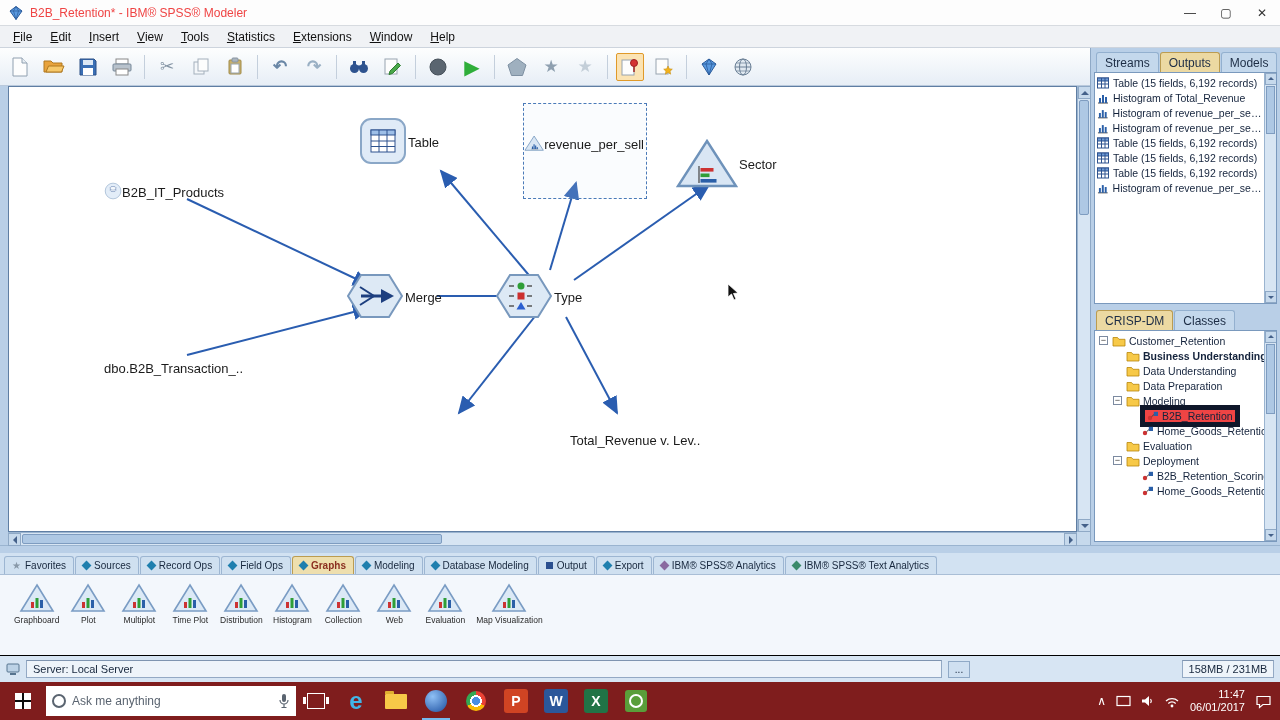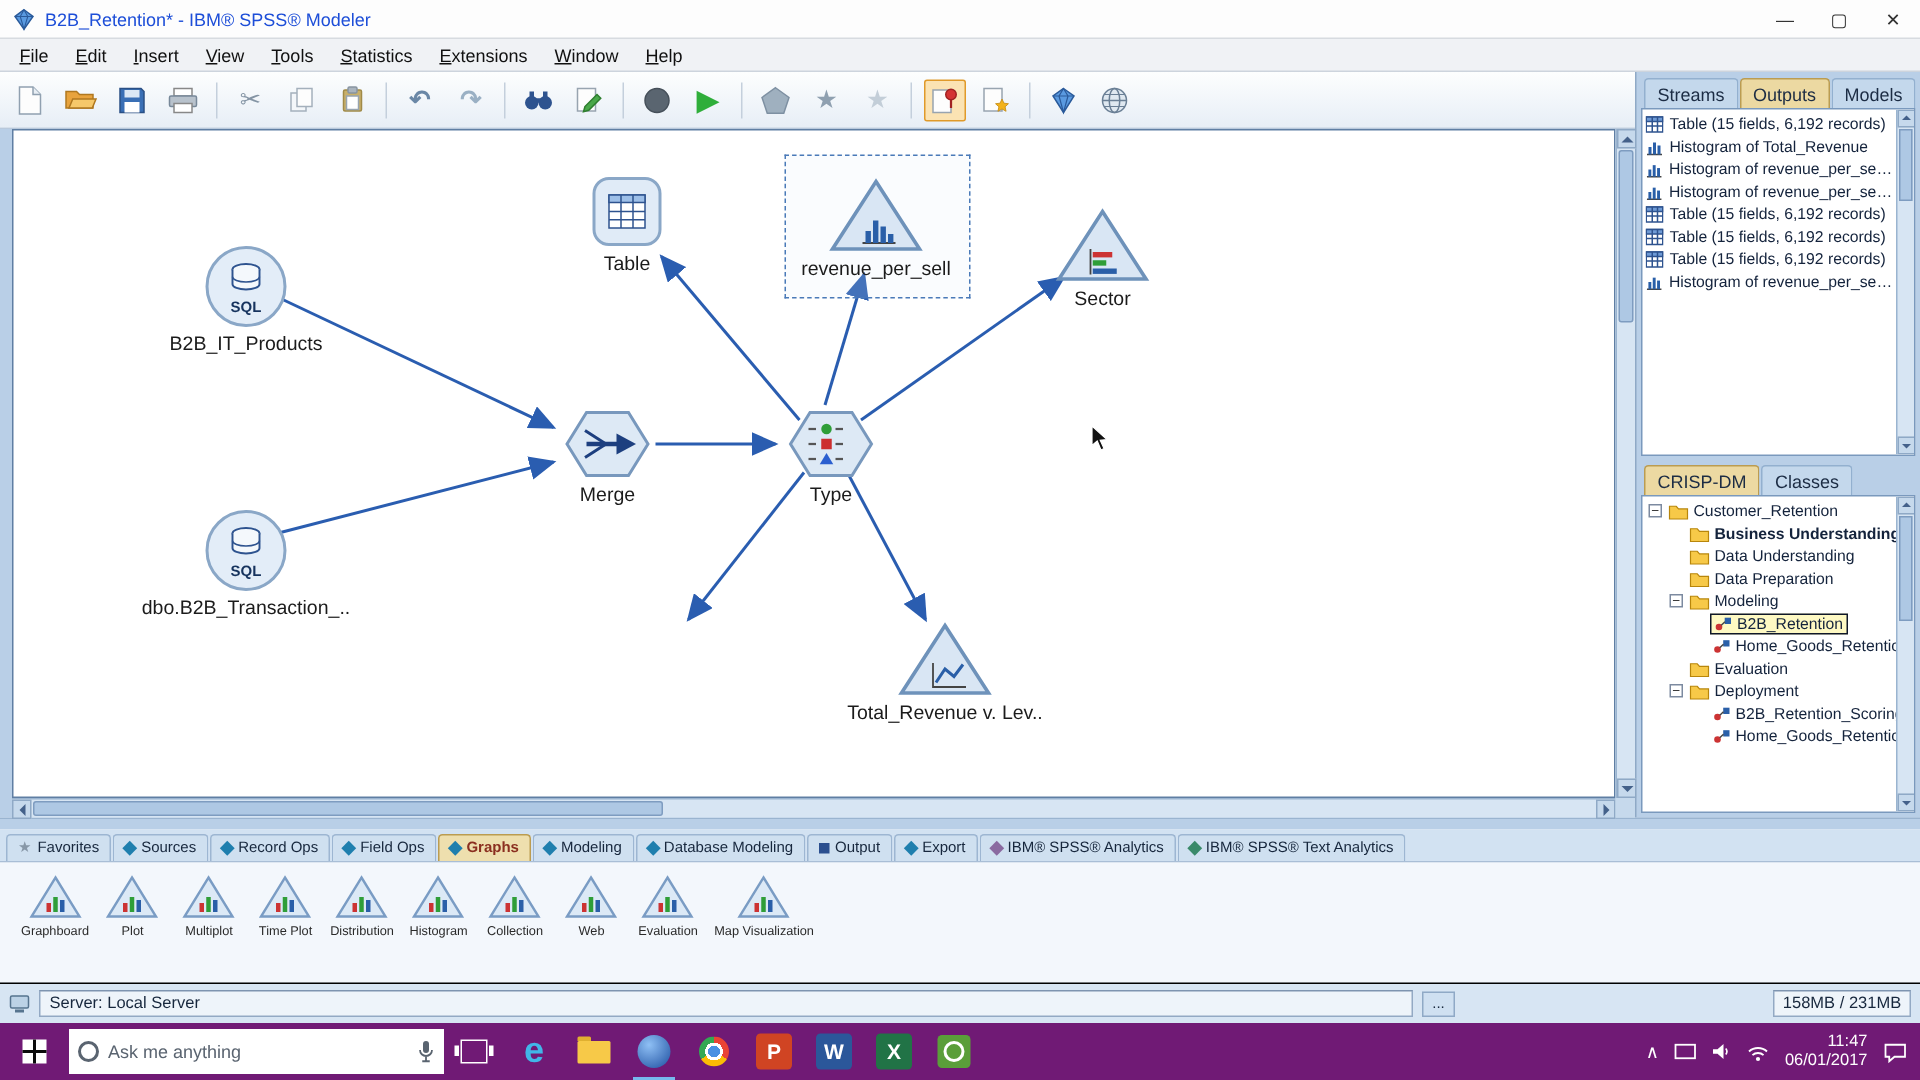--- a/index.html
+++ b/index.html
@@ -2,21 +2,21 @@
 <html><head>
 <meta charset="utf-8">
 <style>
 *{margin:0;padding:0;box-sizing:border-box;}
 html,body{width:1280px;height:720px;overflow:hidden;}
 body{font-family:"Liberation Sans",sans-serif;background:#fff;font-size:12px;color:#1a1a1a;}
 .app{width:1280px;height:720px;display:flex;flex-direction:column;position:relative;}
 
 
 .titlebar{height:26px;background:#fdfdfd;border-bottom:1px solid #d7dbe0;display:flex;align-items:center;padding:0 0 0 8px;}
-.titlebar .ttext{margin-left:6px;font-size:12px;color:#1d4ed8;}
+.titlebar .ttext{margin-left:6px;font-size:12px;color:#ef4444;}
 .titlebar .tspacer{flex:1;}
 .wbtn{width:36px;height:25px;display:flex;align-items:center;justify-content:center;font-size:12px;color:#333;}
 
 
 .menubar{height:22px;background:#f0f2f5;border-bottom:1px solid #cdd4dd;display:flex;align-items:center;padding-left:4px;}
 .mi{display:inline-block;padding:2px 9px;font-size:12px;color:#111;}
 .mi::first-letter{text-decoration:underline;}
 
 
 .midrow{height:497px;display:flex;}
@@ -24,21 +24,21 @@
 .toolbar{height:38px;background:linear-gradient(#fdfefe,#e7eef6);border-bottom:1px solid #b9c9dc;display:flex;align-items:center;padding:0 6px;gap:6px;}
 .tbi{width:28px;height:28px;display:flex;align-items:center;justify-content:center;border:1px solid transparent;border-radius:2px;}
 .tbi.sel{background:#fbe3b3;border:1px solid #e09a2a;}
 .tbi .glyph{font-size:17px;line-height:1;}
 .tsep{width:1px;height:24px;background:#c4cfdc;margin:0 2px;}
 
 
 .canvas-zone{position:relative;flex:1;background:#b9cfe7;}
 .canvas{position:absolute;left:8px;top:0;right:13px;bottom:13px;background:#fff;border:1px solid #5f7ea3;overflow:hidden;}
 .wires{position:absolute;left:0;top:0;z-index:1;}
-.node{position:absolute;width:120px;display:flex;flex-direction:column;align-items:center;z-index:2;justify-content:center;}
+.node{position:absolute;width:120px;display:flex;flex-direction:row;align-items:center;z-index:2;}
 .nlabel{margin-top:2px;font-size:13px;color:#1b1b1b;white-space:nowrap;}
 .selbox{position:absolute;left:514px;top:16px;width:124px;height:96px;border:1.5px dashed #4a7ab8;z-index:1;background:rgba(220,235,250,.15);}
 .cursor{position:absolute;left:718px;top:196px;z-index:5;}
 
 
 .vscroll{position:absolute;right:0;top:0;bottom:13px;width:13px;background:#d7e5f3;border-left:1px solid #9ab4d0;}
 .hscroll{position:absolute;left:8px;right:13px;bottom:0;height:13px;background:#d7e5f3;border-top:1px solid #9ab4d0;}
 .sc-corner{position:absolute;right:0;bottom:0;width:13px;height:13px;background:#c6d9ec;}
 .sc-btn{position:absolute;width:13px;height:13px;background:#c6d9ec;border:1px solid #8fa9c6;display:flex;align-items:center;justify-content:center;}
 .sc-btn::before{content:"";border:4px solid transparent;}
@@ -63,21 +63,21 @@
 .mini-vscroll{position:absolute;right:0;top:0;bottom:0;width:12px;background:#d7e5f3;border-left:1px solid #9ab4d0;}
 .mini-thumb{position:absolute;left:1px;top:13px;width:9px;height:48px;background:#aec8e4;border:1px solid #7e9cc0;}
 .msc-btn{position:absolute;left:0;width:12px;height:12px;background:#c6d9ec;border:1px solid #8fa9c6;display:flex;align-items:center;justify-content:center;}
 .msc-btn::before{content:"";border:3.5px solid transparent;}
 .msc-btn.up{top:0;}.msc-btn.up::before{border-bottom-color:#44618a;margin-top:-3.5px;}
 .msc-btn.dn{bottom:0;}.msc-btn.dn::before{border-top-color:#44618a;margin-bottom:-3.5px;}
 
 
 .trow{display:flex;align-items:center;height:15px;font-size:10.5px;color:#14233c;white-space:nowrap;}
 .trow .grp{display:flex;align-items:center;gap:3px;padding:0 2px;}
-.trow.sel .grp{background:#fef9c3;border:1px solid #0f172a;}
+.trow.sel .grp{background:#ef4444;border:5px solid #0f172a;}
 .trow.bold .tlabel{font-weight:bold;}
 .lv0{padding-left:2px;}.lv1{padding-left:16px;}.lv2{padding-left:32px;}
 .exp{width:9px;height:9px;border:1px solid #7c8aa0;background:#fff;display:flex;align-items:center;justify-content:center;font-size:9px;line-height:1;color:#333;margin-right:2px;flex:none;}
 .exp.minus::before{content:"−";}
 .tspace{width:11px;flex:none;}
 
 
 .splitter-h{height:8px;background:#b9cfe7;border-top:1px solid #9ab4d0;}
 
 
@@ -92,21 +92,21 @@
 .pitem .plabel{font-size:8.5px;color:#2a2a2a;white-space:nowrap;}
 
 
 .statusbar{height:27px;background:#d7e5f3;border-top:1px solid #000000;display:flex;align-items:center;padding:0 6px;gap:6px;}
 .sb-field{flex:1;height:18px;background:#eef4fa;border:1px solid #93a9c4;border-top-color:#7e94b0;font-size:11px;color:#17273d;display:flex;align-items:center;padding:0 6px;}
 .sb-btn{width:22px;height:17px;background:#cfe0f1;border:1px solid #8fa9c6;font-size:10px;display:flex;align-items:center;justify-content:center;color:#17273d;}
 .sb-gap{width:200px;}
 .sb-mem{width:92px;height:18px;background:#eef4fa;border:1px solid #93a9c4;border-top-color:#7e94b0;font-size:11px;color:#17273d;display:flex;align-items:center;justify-content:center;}
 
 
-.taskbar{height:38px;background:#701a75;display:flex;align-items:center;}
+.taskbar{height:38px;background:#7f1d1d;display:flex;align-items:center;}
 .tb-start{width:46px;height:38px;display:flex;align-items:center;justify-content:center;}
 .winlogo{width:16px;height:16px;background:linear-gradient(#0c0c0c,#0c0c0c) 50% 0/2px 100% no-repeat,linear-gradient(#0c0c0c,#0c0c0c) 0 50%/100% 2px no-repeat,#fff;}
 .tb-search{width:250px;height:30px;background:#fff;display:flex;align-items:center;padding:0 6px;gap:6px;}
 .cortana{width:14px;height:14px;border:2px solid #5a6470;border-radius:50%;flex:none;}
 .tb-search input{border:none;outline:none;flex:1;font-size:12px;font-family:"Liberation Sans",sans-serif;color:#333;min-width:0;background:transparent;}
 .tb-search input::placeholder{color:#5a6470;}
 .tb-icon{position:relative;width:40px;height:38px;display:flex;align-items:center;justify-content:center;}
 .tb-icon.active::after{content:"";position:absolute;bottom:0;left:6px;right:6px;height:2px;background:#76b9ed;}
 .taskview{width:18px;height:16px;border:1.5px solid #fff;position:relative;}
 .taskview::before{content:"";position:absolute;left:-5px;top:3px;width:3px;height:7px;background:#fff;}

